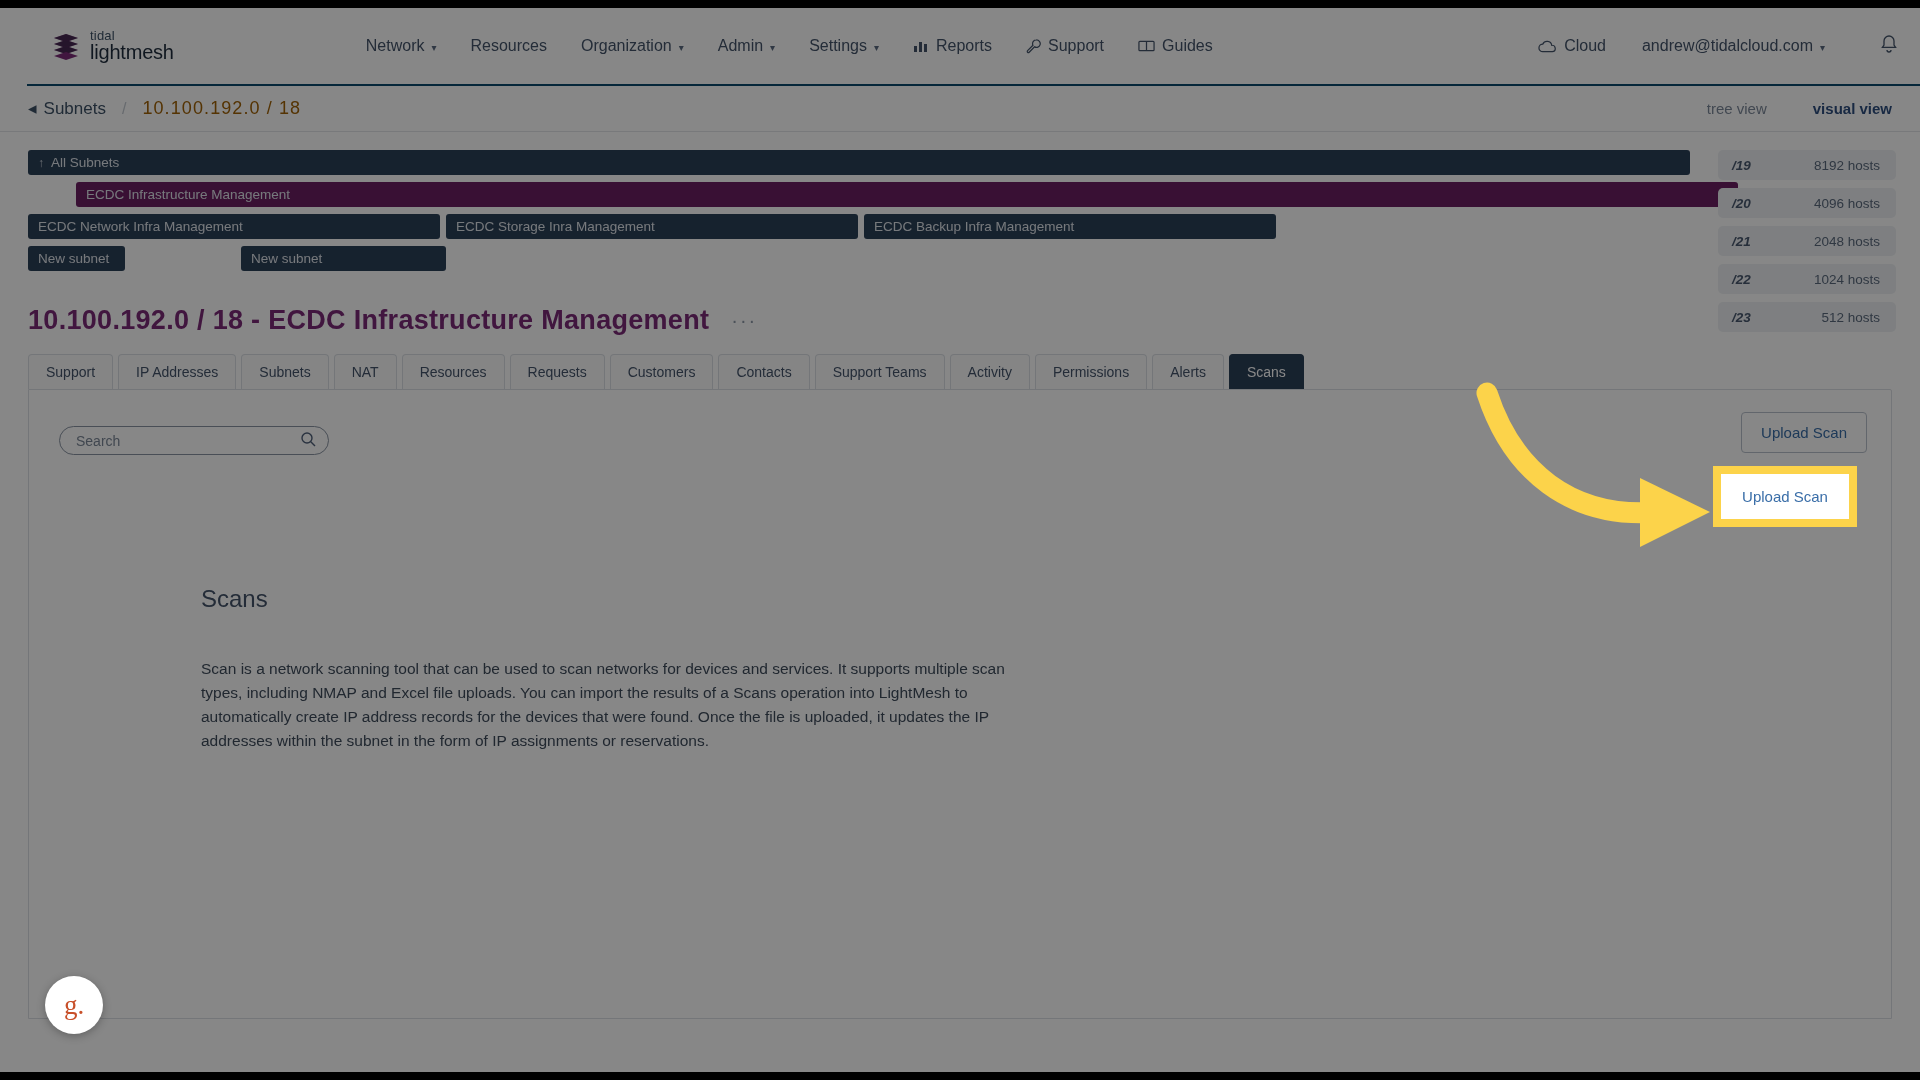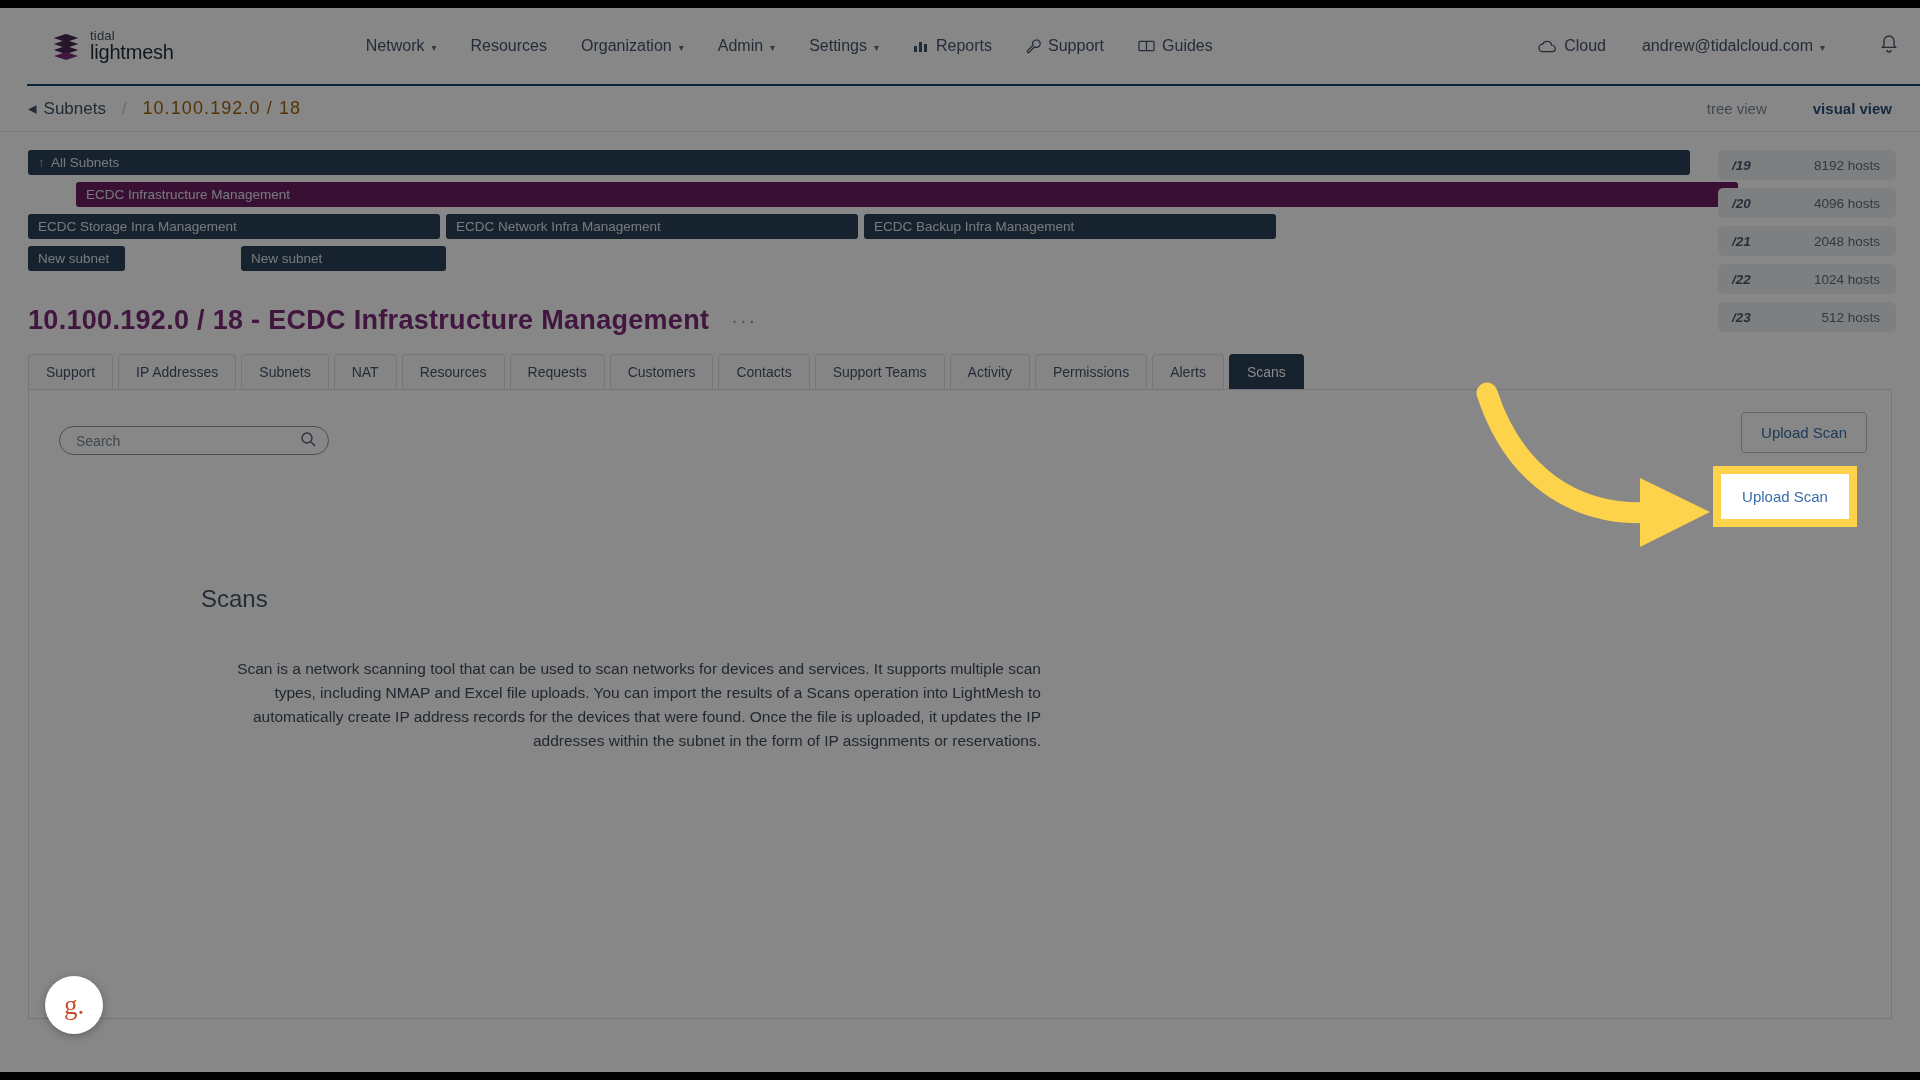--- a/index.html
+++ b/index.html
@@ -121,21 +121,21 @@
 
   .uploadbtn {
     position:absolute; right: 24px; top: 22px;
     background:#ffffff; border: 1px solid #b9c1cc; border-radius: 4px;
     color:#3a6ea8; font-size: 15px; padding: 11px 19px; cursor:pointer;
   }
 
   .scanbody { position:absolute; left: 172px; top: 195px; width: 840px;}
   .scanbody h2 { font-size: 24px; color:#44546a; font-weight: 400; }
   .scanbody p {
-    margin-top: 44px; font-size: 15.5px; line-height: 1.55; color: #3f4c5c; text-align: right;
+    margin-top: 44px; font-size: 15.5px; line-height: 1.55; color: #3f4c5c;
   }
 
   
   .annot { position:absolute; left:0; top:0; width:1920px; height:1080px; z-index: 60; pointer-events:none;}
   .hl-box {
     position:absolute; left: 1713px; top: 466px; width: 144px; height: 61px;
     border: 8px solid #fcd34a; background: #ffffff; box-sizing: border-box;
   }
   .hl-label {
     position:absolute; left:0; top:0; width:100%; height:100%;
@@ -272,24 +272,24 @@
         <span class="uparrow">↑</span>
         <span>All Subnets</span>
       </div>
 
       <div class="bar purple" style="width:1662px;margin-left:48px;">
         <span>ECDC Infrastructure Management</span>
       </div>
 
       <div class="row">
         <div class="bar navy" style="width:412px;">
+          <span>ECDC Network Infra Management</span>
+        </div>
+        <div class="bar navy" style="width:412px;">
           <span>ECDC Storage Inra Management</span>
-        </div>
-        <div class="bar navy" style="width:412px;">
-          <span>ECDC Network Infra Management</span>
         </div>
         <div class="bar navy" style="width:412px;">
           <span>ECDC Backup Infra Management</span>
         </div>
       </div>
 
       <div class="row">
         <div class="bar navy" style="width:97px;">
           <span>New subnet</span>
         </div>

